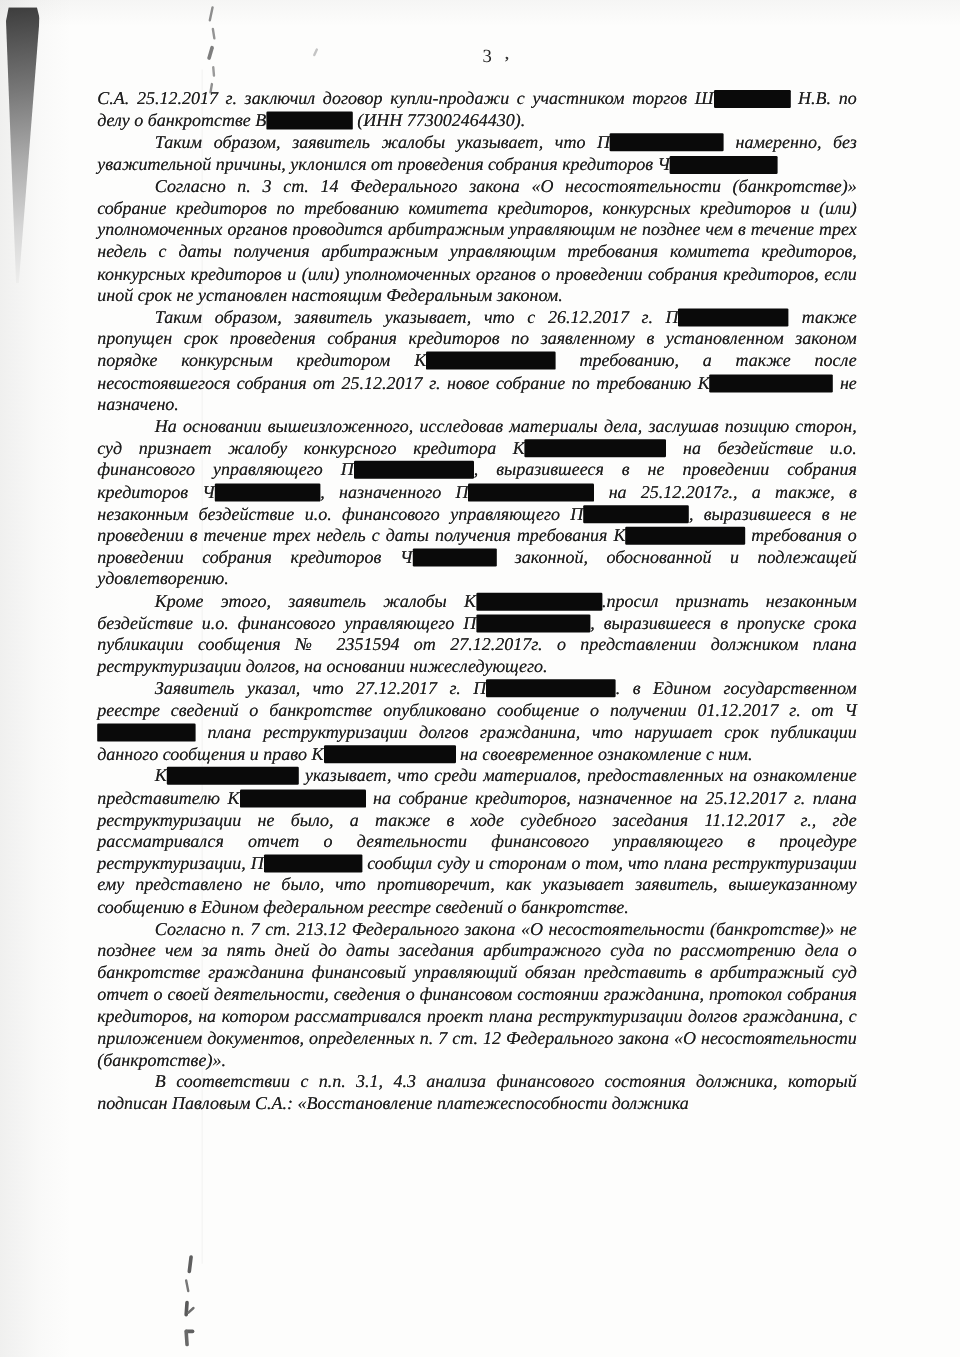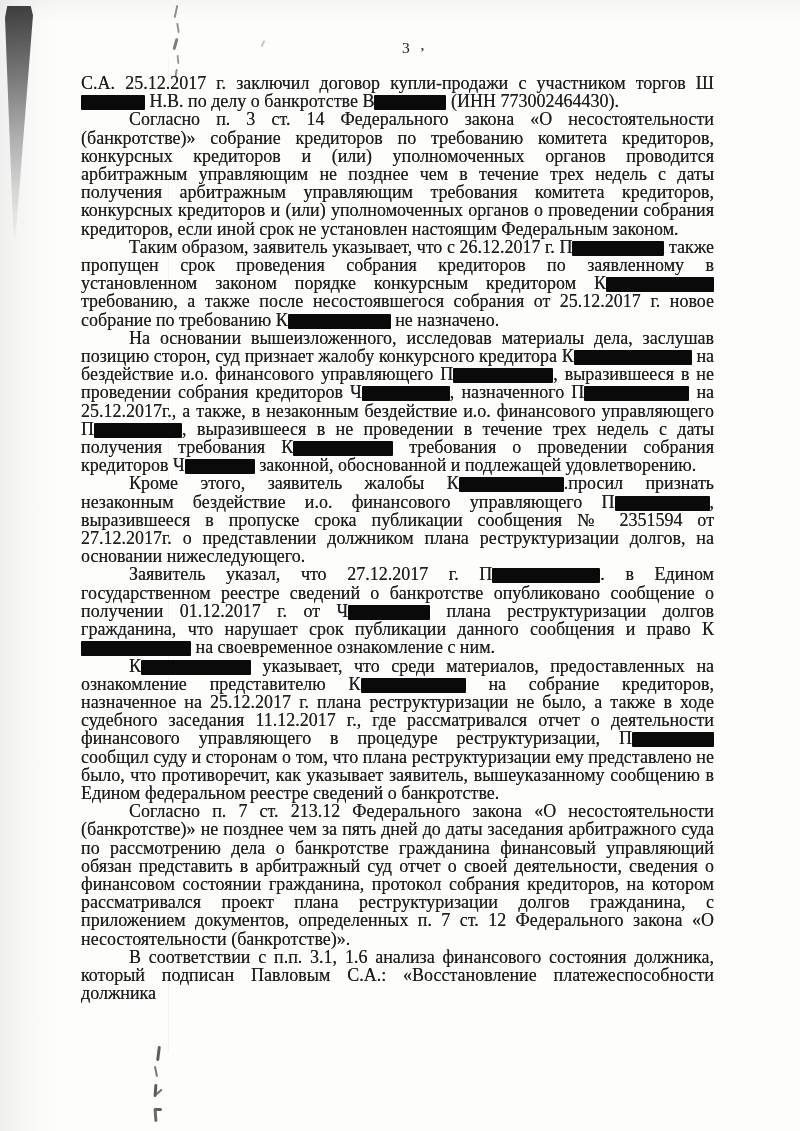--- a/index.html
+++ b/index.html
@@ -42,24 +42,25 @@
     position: absolute; left: 402px; top: 39px;
     font-size: 15.5px; letter-spacing: 1px;
     color: #222;
   }
   .page-number .pagemark {
     margin-left: 10px; font-size: 13px;
     position: relative; top: -3px; font-weight: bold; color: #333;
   }
   .text-block {
     position: absolute; left: 81px; top: 74px; width: 633px;
-    font-size: 18px; line-height: 18.2px;
+    font-size: 15px; line-height: 18.2px;
     text-align: justify;
     filter: blur(0.2px);
     text-shadow: 0 0 0.45px rgba(25,25,25,0.75);
+    font-style: italic;
   }
   .para { margin: 0; padding: 0; }
   .para.indent { text-indent: 48px; }
   .redact {
     display: inline-block;
     height: 15px;
     background: #0a0a0a;
     vertical-align: -3px;
     border-radius: 1px;
   }
@@ -85,23 +86,24 @@
   <div class="mark" style="left:158px; top:1088px; width:2px;   height:8px;  background:#6e6e6e; transform:rotate(48deg);"></div>
   <div class="mark" style="left:154px; top:1108px; width:8px;   height:2.5px; background:#606060;"></div>
   <div class="mark" style="left:154px; top:1108px; width:2.5px; height:14px;  background:#696969; transform:rotate(-4deg);"></div>
 
   <div class="page-number">
     <span>3</span><span class="pagemark">,</span>
   </div>
 
   <div class="text-block">
       <p class="para">С.А. 25.12.2017 г. заключил договор купли-продажи с участником торгов Ш<span class="redact" style="width: 64px; background: rgb(10, 10, 10);"></span> Н.В. по делу о банкротстве В<span class="redact" style="width: 72px; background: rgb(10, 10, 10);"></span> (ИНН 773002464430).</p>
+      <p class="para indent">Таким образом, заявитель жалобы указывает, что П<span class="redact" style="width: 95px; background: rgb(10, 10, 10);"></span> намеренно, без уважительной причины, уклонился от проведения собрания кредиторов Ч<span class="redact" style="width: 90px; background: rgb(10, 10, 10);"></span></p>
       <p class="para indent">Согласно п. 3 ст. 14 Федерального закона «О несостоятельности (банкротстве)» собрание кредиторов по требованию комитета кредиторов, конкурсных кредиторов и (или) уполномоченных органов проводится арбитражным управляющим не позднее чем в течение трех недель с даты получения арбитражным управляющим требования комитета кредиторов, конкурсных кредиторов и (или) уполномоченных органов о проведении собрания кредиторов, если иной срок не установлен настоящим Федеральным законом.</p>
       <p class="para indent">Таким образом, заявитель указывает, что с 26.12.2017 г. П<span class="redact" style="width: 92px; background: rgb(10, 10, 10);"></span> также пропущен срок проведения собрания кредиторов по заявленному в установленном законом порядке конкурсным кредитором К<span class="redact" style="width: 108px; background: rgb(10, 10, 10);"></span> требованию, а также после несостоявшегося собрания от 25.12.2017 г. новое собрание по требованию К<span class="redact" style="width: 103px; background: rgb(10, 10, 10);"></span> не назначено.</p>
       <p class="para indent">На основании вышеизложенного, исследовав материалы дела, заслушав позицию сторон, суд признает жалобу конкурсного кредитора К<span class="redact" style="width: 118px; background: rgb(10, 10, 10);"></span> на бездействие и.о. финансового управляющего П<span class="redact" style="width: 100px; background: rgb(10, 10, 10);"></span>, выразившееся в не проведении собрания кредиторов Ч<span class="redact" style="width: 88px; background: rgb(10, 10, 10);"></span>, назначенного П<span class="redact" style="width: 105px; background: rgb(10, 10, 10);"></span> на 25.12.2017г., а также, в незаконным бездействие и.о. финансового управляющего П<span class="redact" style="width: 88px; background: rgb(10, 10, 10);"></span>, выразившееся в не проведении в течение трех недель с даты получения требования К<span class="redact" style="width: 100px; background: rgb(10, 10, 10);"></span> требования о проведении собрания кредиторов Ч<span class="redact" style="width: 70px; background: rgb(10, 10, 10);"></span> законной, обоснованной и подлежащей удовлетворению.</p>
       <p class="para indent">Кроме этого, заявитель жалобы К<span class="redact" style="width: 105px; background: rgb(10, 10, 10);"></span>.просил признать незаконным бездействие и.о. финансового управляющего П<span class="redact" style="width: 95px; background: rgb(10, 10, 10);"></span>, выразившееся в пропуске срока публикации сообщения № 2351594 от 27.12.2017г. о представлении должником плана реструктуризации долгов, на основании нижеследующего.</p>
       <p class="para indent">Заявитель указал, что 27.12.2017 г. П<span class="redact" style="width: 108px; background: rgb(10, 10, 10);"></span>. в Едином государственном реестре сведений о банкротстве опубликовано сообщение о получении 01.12.2017 г. от Ч<span class="redact" style="width: 82px; background: rgb(10, 10, 10);"></span> плана реструктуризации долгов гражданина, что нарушает срок публикации данного сообщения и право К<span class="redact" style="width: 110px; background: rgb(10, 10, 10);"></span> на своевременное ознакомление с ним.</p>
       <p class="para indent">К<span class="redact" style="width: 110px; background: rgb(10, 10, 10);"></span> указывает, что среди материалов, предоставленных на ознакомление представителю К<span class="redact" style="width: 105px; background: rgb(10, 10, 10);"></span> на собрание кредиторов, назначенное на 25.12.2017 г. плана реструктуризации не было, а также в ходе судебного заседания 11.12.2017 г., где рассматривался отчет о деятельности финансового управляющего в процедуре реструктуризации, П<span class="redact" style="width: 82px; background: rgb(10, 10, 10);"></span> сообщил суду и сторонам о том, что плана реструктуризации ему представлено не было, что противоречит, как указывает заявитель, вышеуказанному сообщению в Едином федеральном реестре сведений о банкротстве.</p>
       <p class="para indent">Согласно п. 7 ст. 213.12 Федерального закона «О несостоятельности (банкротстве)» не позднее чем за пять дней до даты заседания арбитражного суда по рассмотрению дела о банкротстве гражданина финансовый управляющий обязан представить в арбитражный суд отчет о своей деятельности, сведения о финансовом состоянии гражданина, протокол собрания кредиторов, на котором рассматривался проект плана реструктуризации долгов гражданина, с приложением документов, определенных п. 7 ст. 12 Федерального закона «О несостоятельности (банкротстве)».</p>
-      <p class="para indent">В соответствии с п.п. 3.1, 1.6 анализа финансового состояния должника, который подписан Павловым С.А.: «Восстановление платежеспособности должника</p>
+      <p class="para indent">В соответствии с п.п. 3.1, 4.3 анализа финансового состояния должника, который подписан Павловым С.А.: «Восстановление платежеспособности должника</p>
     </div>
 
 </div>
 
 </body></html>

